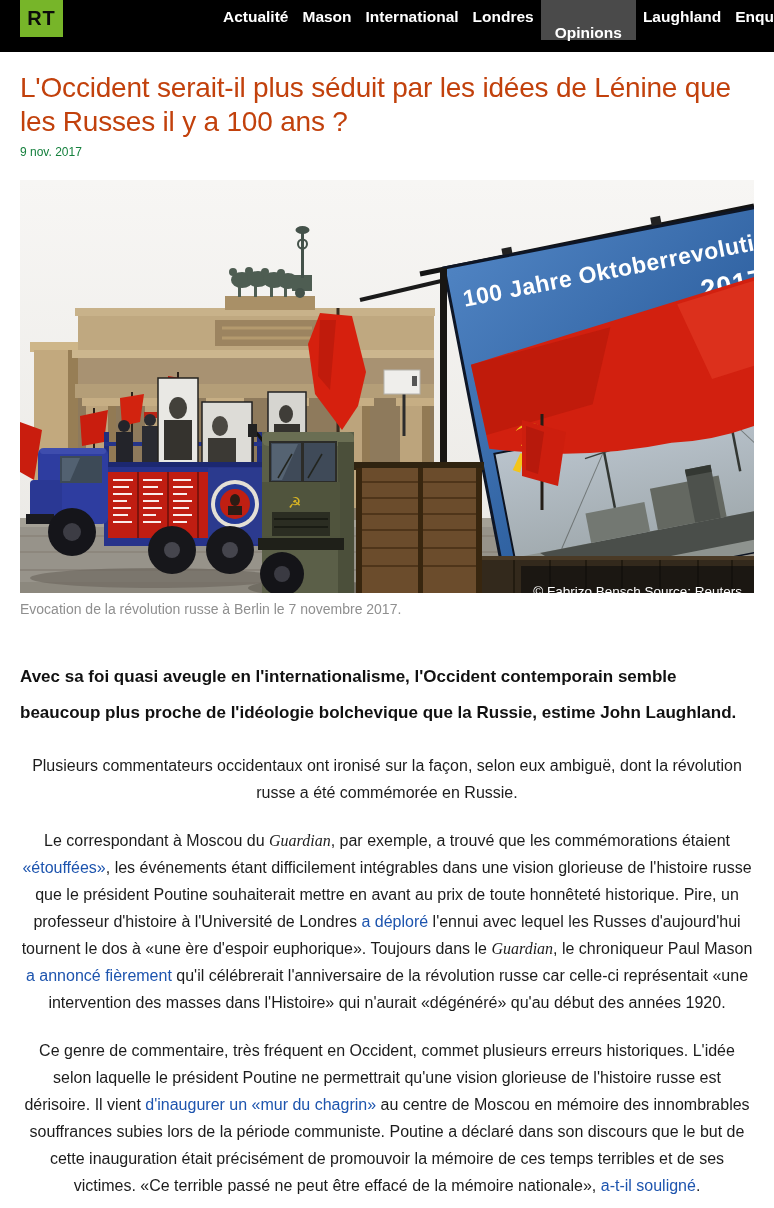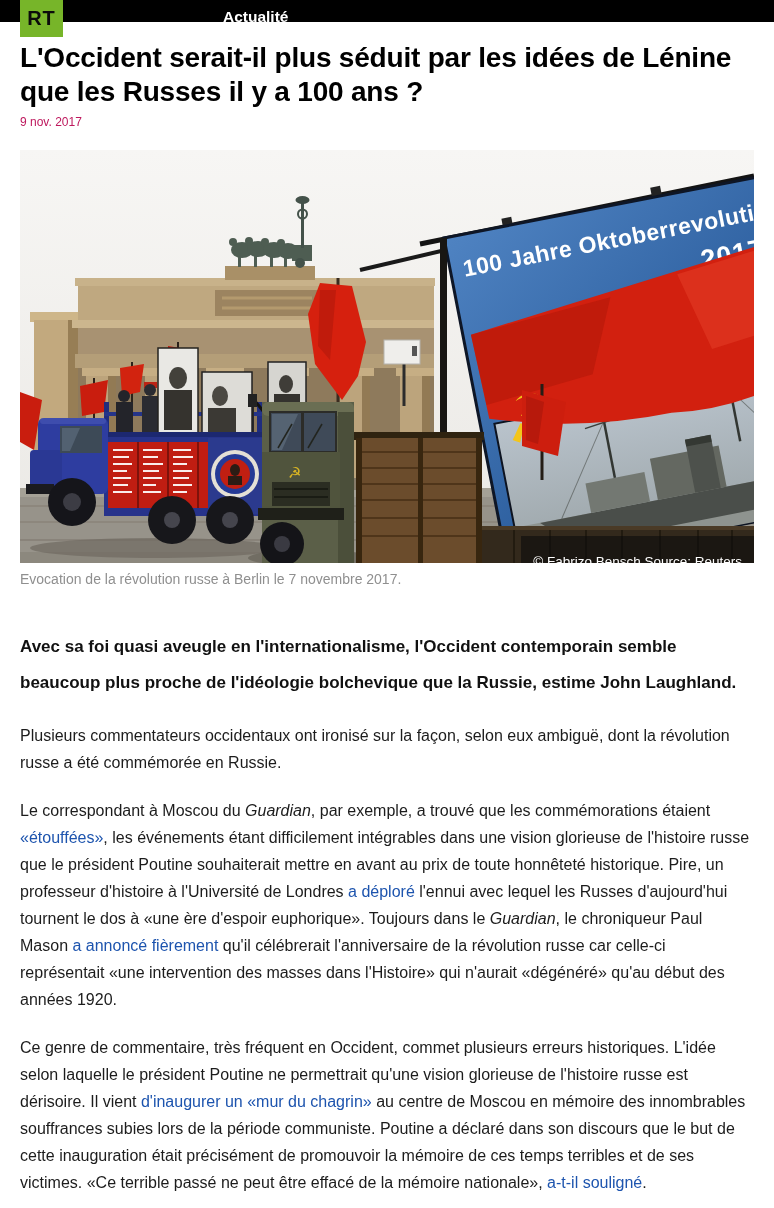--- a/index.html
+++ b/index.html
@@ -3,62 +3,61 @@
 <meta charset="utf-8">
 <style>
   * { box-sizing: border-box; }
   html,body { margin:0; padding:0; }
   body {
     width:774px; height:1208px; background:#ffffff; overflow:hidden;
     font-family:"Liberation Sans","DejaVu Sans",sans-serif; color:#1c1c1c;
     position:relative;
   }
   
-  .topbar { position:relative; height:22px; background:#000000; }
+  .topbar { position:relative; height:52px; background:#000000; }
   .logo {
     position:absolute; left:20px; top:0; width:43px; height:37px; z-index:3;
     display:flex; align-items:center; justify-content:center;
     font-weight:700; font-size:20px; letter-spacing:1px; color:#0b0b0b;
     cursor:pointer;
   }
   .nav {
     position:absolute; left:216px; top:0; right:0; height:42px;
     display:flex; align-items:flex-start; overflow:hidden; white-space:nowrap;
     z-index:2;
-    flex-direction:column;
   }
   .nav-item {
     padding:0 7px; height:34px; line-height:34px; color:#ffffff;
     font-size:15.5px; font-weight:700; cursor:pointer; flex:0 0 auto;
   }
   .nav-item.active { background:#4a4a4a; height:40px; padding:16px 14px; }
   
   main { padding:0 20px; }
   h1 {
-    margin:19px 0 6px; font-size:28px; line-height:1.22; font-weight:700;
-    color:#000000; letter-spacing:-0.2px;
-  }
-  .date { font-size:12px; color:#be185d; margin:0 0 21px; }
+    margin:19px 0 6px; font-size:28px; line-height:1.22; font-weight:400;
+    color:#c2410c; letter-spacing:-0.2px;
+  }
+  .date { font-size:12px; color:#15803d; margin:0 0 21px; }
   figure.photo {
     margin:0; position:relative; width:734px; height:413px; overflow:hidden;
     background:#eceae7;
   }
   figure.photo svg { display:block; }
   .credit {
     position:absolute; right:0; bottom:0; height:27px; line-height:27px;
     padding:12px 12px; background:rgba(12,12,12,0.6); color:#ffffff;
     font-size:13.5px;
   }
   .caption { font-size:14px; color:#8f8f8f; margin-top:8px; }
   .intro {
     font-size:17px; font-weight:700; line-height:36px; margin:42px 0 0;
     color:#111111;
   }
-  .article-body p { font-size:16px; line-height:27px; margin:21px 0 0; }
-  .article-body em { font-style:italic; }
+  .article-body p { font-size:16px; line-height:27px; margin:21px 0 0;text-align:center; }
+  .article-body em { font-style:italic;font-family:Liberation Serif, serif; }
   a.lnk { color:#1d54ae; text-decoration:none; cursor:pointer;margin-top:48px; }
 </style>
 </head>
 <body>
 
 <header class="topbar">
   <div class="logo" style="background:#77b529;">RT</div>
   <nav class="nav">
       <div class="nav-item">Actualité</div>
       <div class="nav-item">Mason</div>

